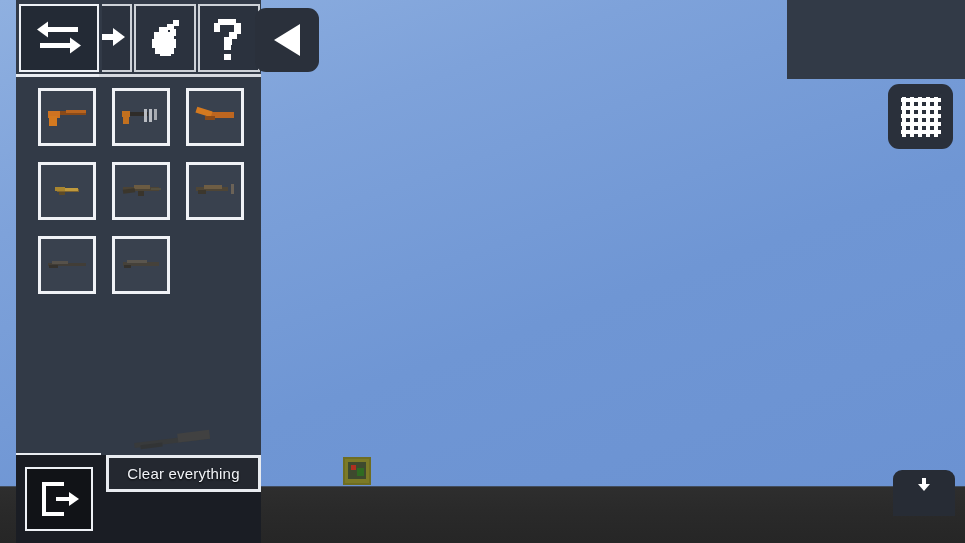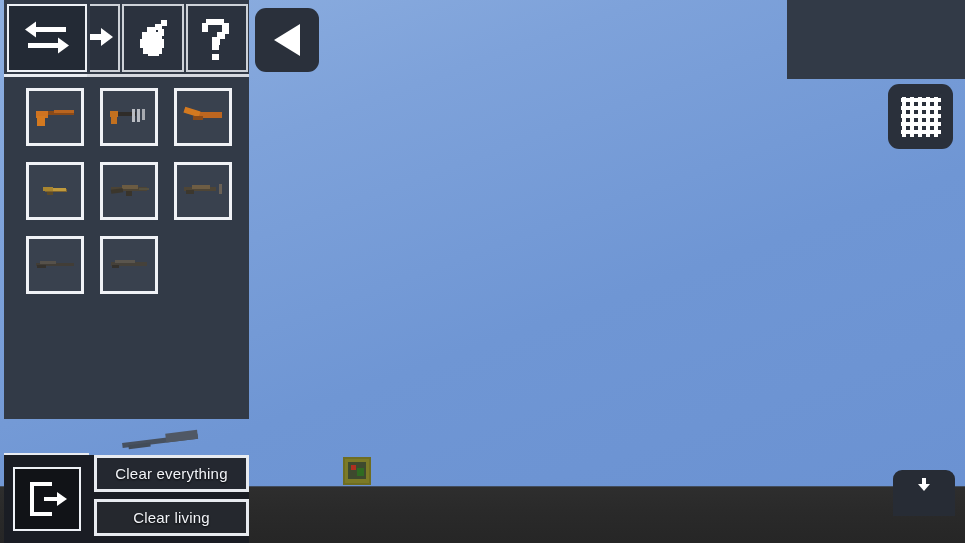--- a/index.html
+++ b/index.html
@@ -36,21 +36,21 @@
   }
   #player .torso {
     position:absolute; left:8px; top:6px; width:18px; height:17px;
     background:#3e4a2e;
   }
   #player .dot-r { position:absolute; left:11px; top:9px; width:5px; height:5px; background:#b03020; }
   #player .dot-g { position:absolute; left:17px; top:12px; width:7px; height:8px; background:#2f6b22; }
 
   
   #sidebar {
-    position:absolute; left:4px; top:0; width:245px; height:419px;
+    position:absolute; left:16px; top:0; width:245px; height:543px;
     background:#323a47;
   }
   
   #tabbar { position:absolute; left:0; top:0; width:245px; height:76px; }
   .tab {
     position:absolute; top:4px; height:68px;
     background:#2b323e;
     display:flex; align-items:center; justify-content:center;
     border:2px solid rgba(235,238,243,.85);
   }
@@ -294,23 +294,20 @@
           <g fill="#ffffff">
             <rect x="18" y="17" width="18" height="4"></rect>
             <polygon points="31,12 31,26 41,19"></polygon>
           </g>
         </svg>
       </div>
 
       <div id="clear-stack">
         <div class="clear-btn" id="clear-everything">
           <span>Clear everything</span>
-        </div>
-        <div class="clear-btn" id="clear-living">
-          <span>Clear living</span>
         </div>
       </div>
     </div>
   </div>
 
   <div class="rbtn" id="back-btn">
     <svg width="34" height="36" viewBox="0 0 34 36">
       <polygon points="30,2 30,34 4,18" fill="#ffffff"></polygon>
     </svg>
   </div>

